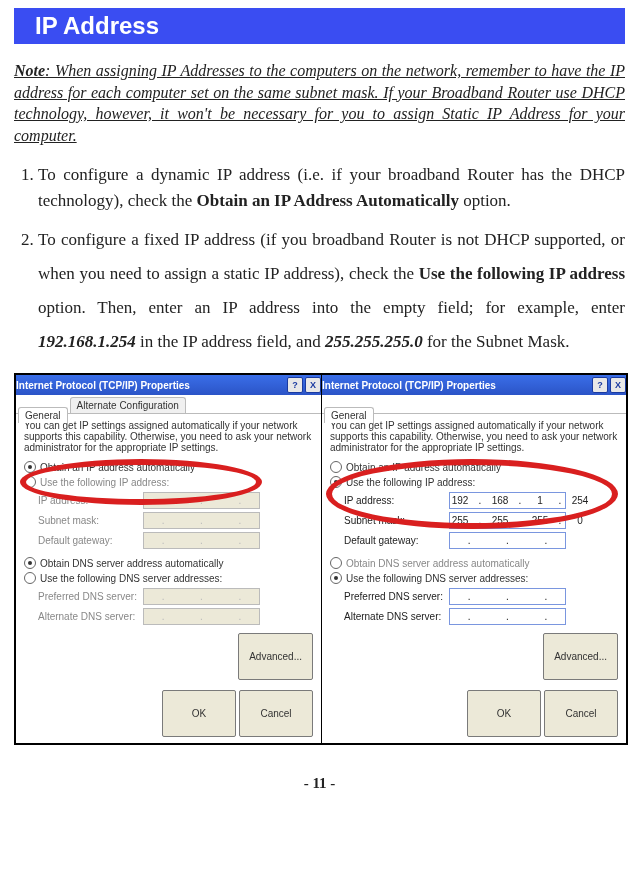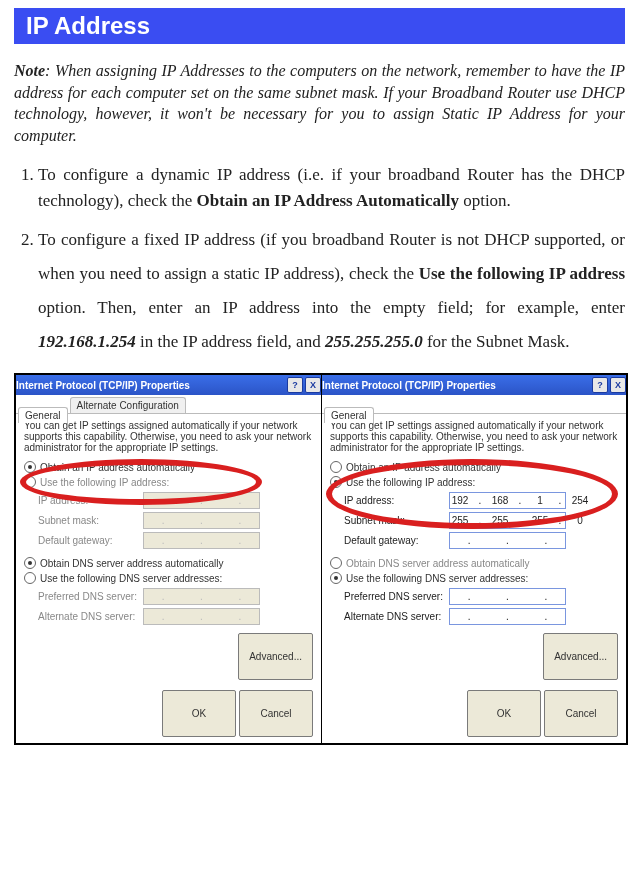--- a/index.html
+++ b/index.html
@@ -11,30 +11,31 @@
     width: 639px;
   }
   .page {
     padding: 8px 14px 20px 14px;
   }
   .section-header {
     background: #3a4df2;
     color: #fff;
     font-size: 24px;
     font-weight: bold;
-    padding: 4px 12px;
+    padding: 4px 21px;
     font-family: Arial, sans-serif;
     margin-bottom: 14px;
   }
   .note {
     font-style: italic;
     text-align: justify;
     line-height: 1.35;
     font-size: 16px;
     margin-bottom: 16px;
+    text-decoration: underline;
   }
   .note .note-label { font-weight: bold; }
   ol {
     padding-left: 24px;
     margin: 0 0 14px 0;
   }
   ol li {
     font-size: 17px;
     text-align: justify;
     line-height: 1.5;
@@ -325,13 +326,14 @@
       </div>
       <div class="dlg-buttons">
         <div class="btn">OK</div>
         <div class="btn">Cancel</div>
       </div>
       <div class="red-ring" style="left:4px;top:84px;width:280px;height:58px"></div>
     </div>
 
   </div>
 
+  <div class="pagefoot">- 11 -</div>
 </div>
 
 </body></html>

